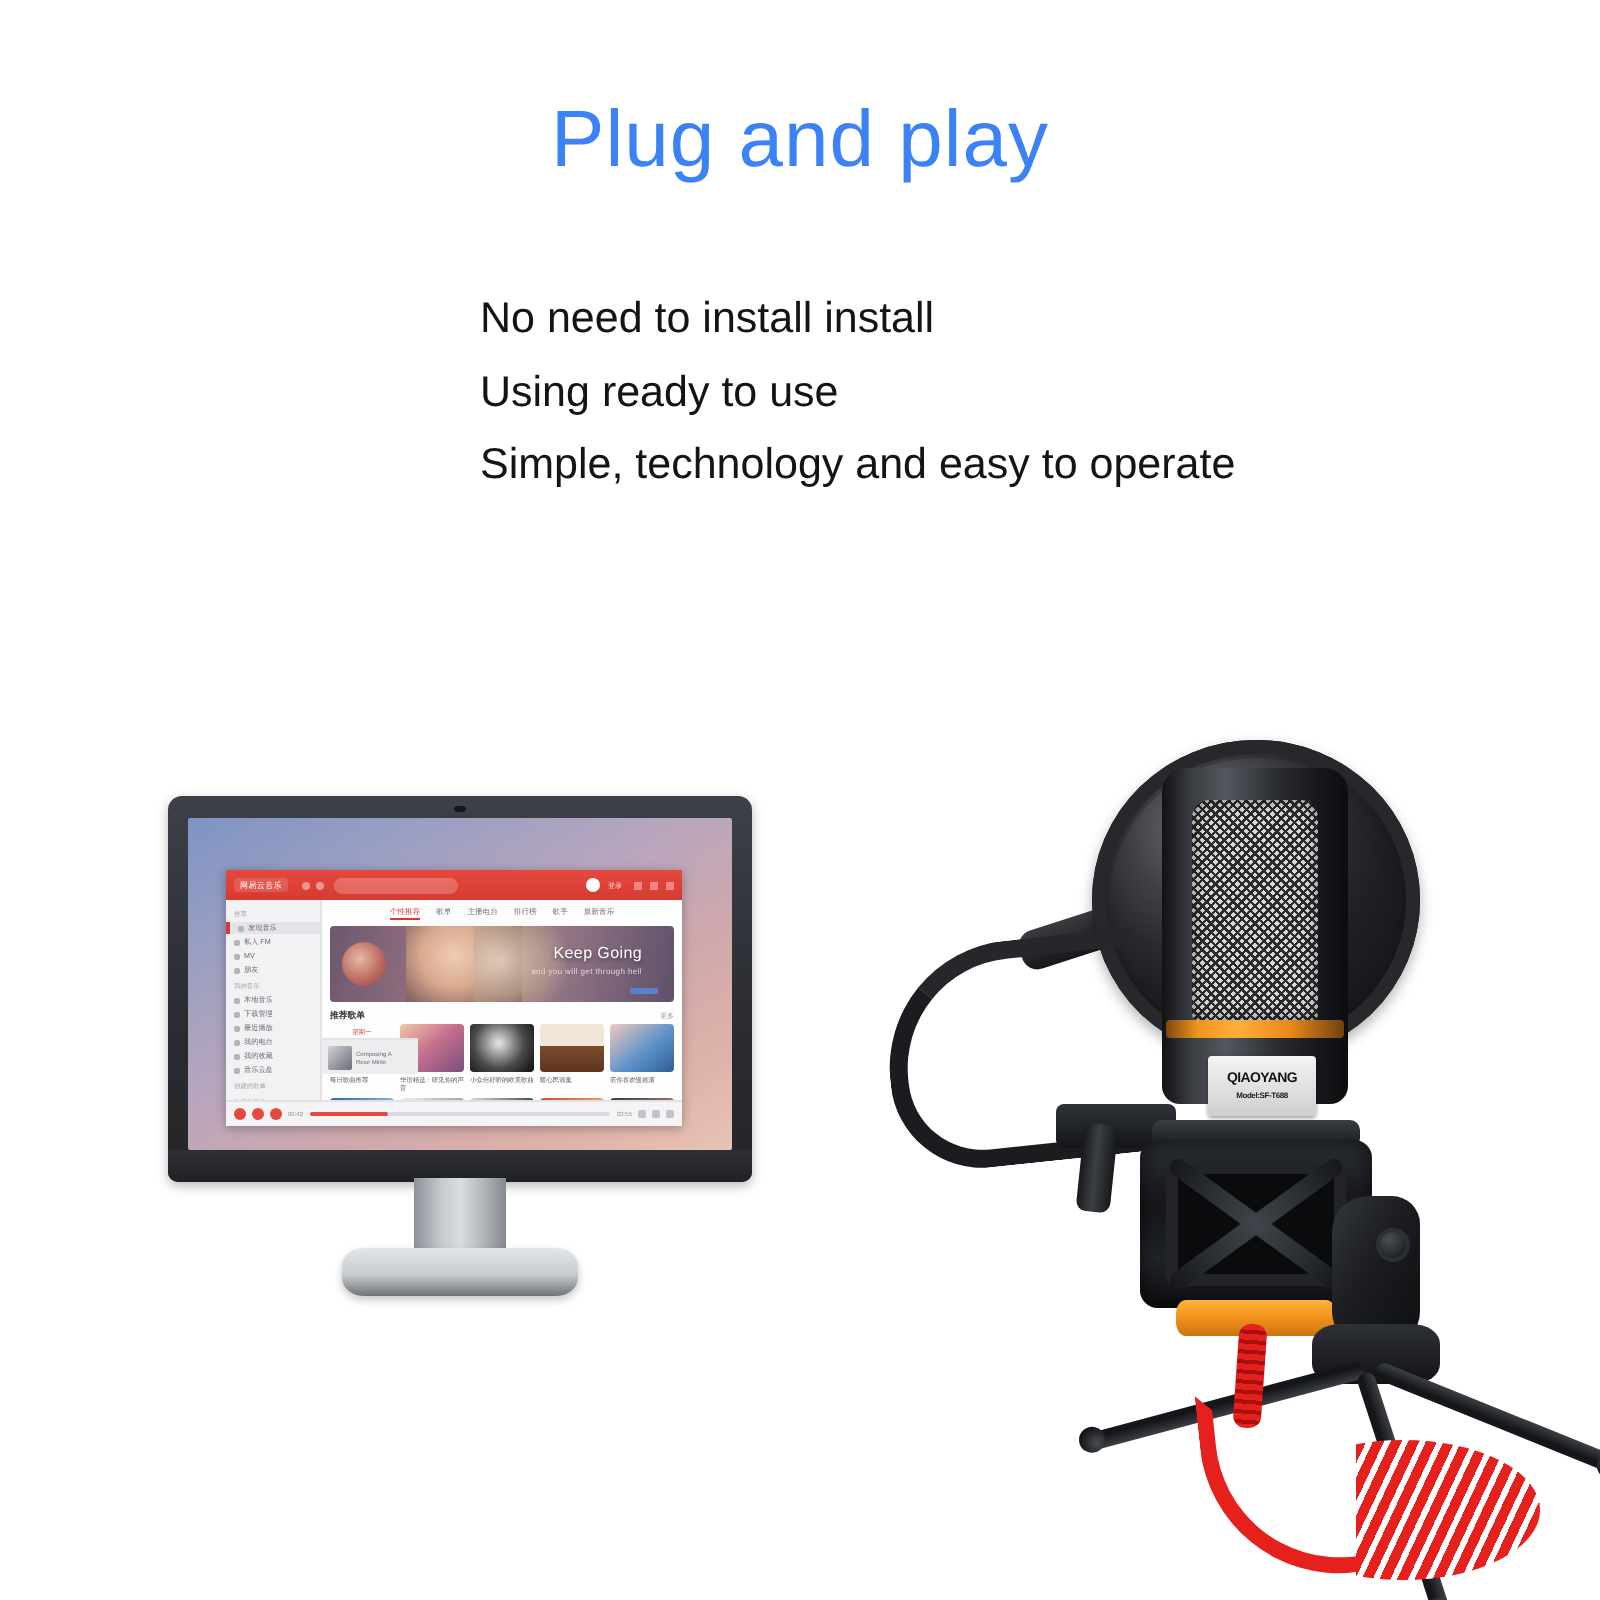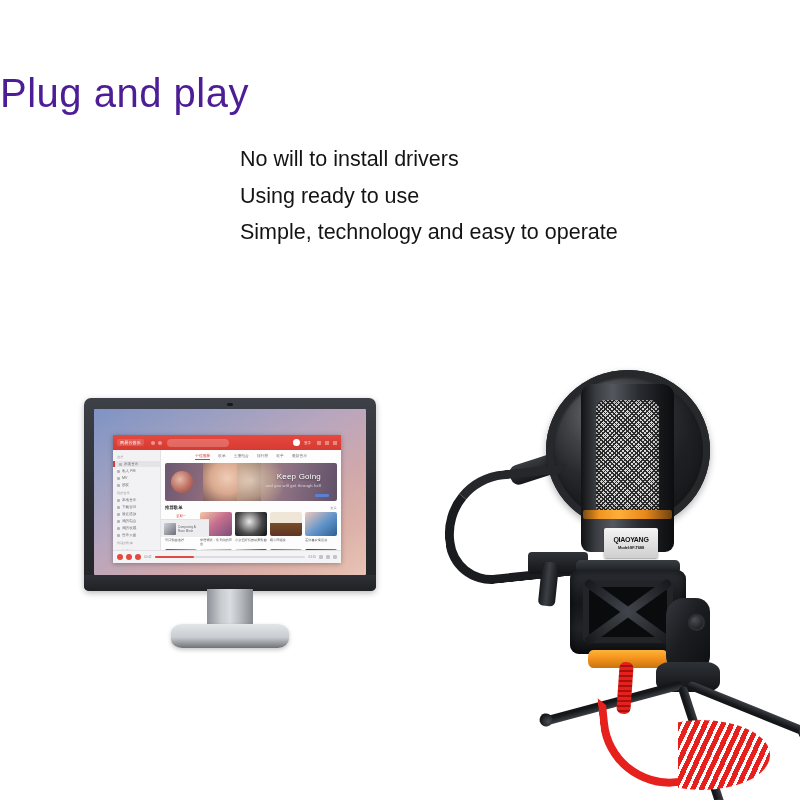--- a/index.html
+++ b/index.html
@@ -10,26 +10,25 @@
     font-family:"Liberation Sans", sans-serif;
     position:relative;
     overflow:hidden;
   }
 
   
   #headline {
     position:absolute;
     left:0; top:48px;
     width:800px;
-    text-align:left;
+    text-align:center;
     font-size:40px;
     font-weight:400;
     letter-spacing:0.5px;
-    color:#4c1d95;
-    margin-top:23px;
+    color:#3b82f6;
   }
 
   
   #feature-list {
     position:absolute;
     left:240px; top:141px;
     width:470px;
     list-style:none;
   }
   #feature-list li {
@@ -349,21 +348,21 @@
     background:repeating-linear-gradient(115deg,#e6201c 0 5px,#ffffff 5px 8px);
     clip-path:ellipse(58% 50% at 20% 50%);
   }
 </style>
 </head>
 <body>
 
 <h1 id="headline">Plug and play</h1>
 
 <ul id="feature-list">
-  <li>No will to install drivers</li>
+  <li>No need to install install</li>
   <li>Using ready to use</li>
   <li>Simple, technology and easy to operate</li>
 </ul>
 
 <div id="monitor">
   <div class="mon-bezel">
     <div class="mon-camera"></div>
 
     <div class="mon-screen">
 

